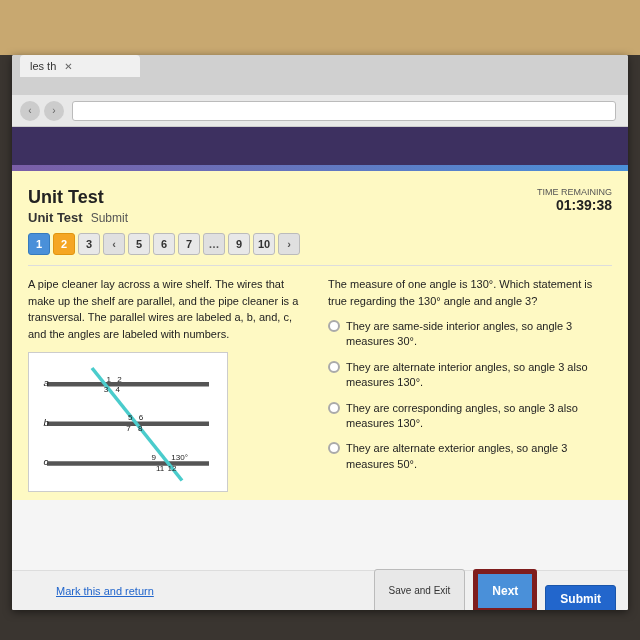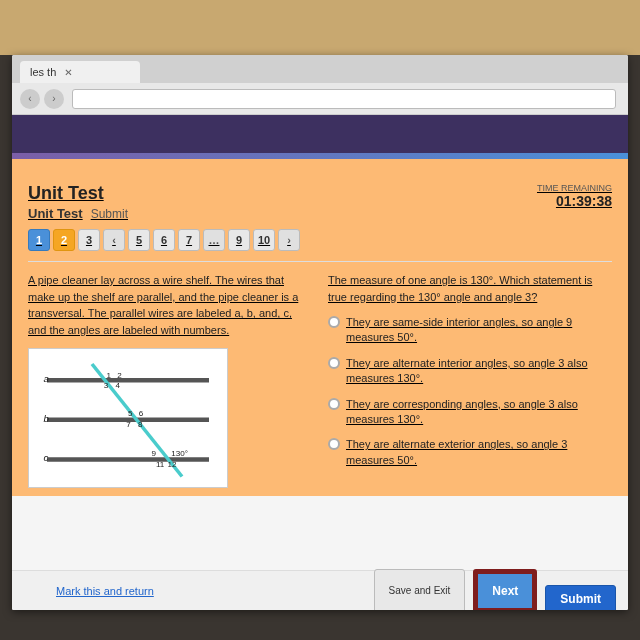--- a/index.html
+++ b/index.html
@@ -35,24 +35,24 @@
     
     .top-deco {
       position: absolute;
       top: 0; left: 0; right: 0;
       height: 55px;
       background: #c8a870;
     }
 
     
     .tab-bar {
-      height: 28px;
+      height: 40px;
       background: #d0d0d0;
       display: flex;
-      align-items: flex-end;
+      align-items: flex-start;
       padding: 0 8px;
     }
 
     .browser-tab {
       height: 22px;
       background: #f0f0f0;
       border-radius: 4px 4px 0 0;
       padding: 0 10px;
       display: flex;
       align-items: center;
@@ -117,23 +117,22 @@
       padding: 0 16px;
     }
 
     .header-accent {
       height: 6px;
       background: linear-gradient(to right, #7b5ea7, #4a90d9);
     }
 
     
     .content-area {
-      background: #fdba74;
-      padding: 24px 16px 8px;
-      text-decoration: underline;
+      background: #fef9c3;
+      padding: 16px 16px 8px;
     }
 
     .page-title {
       font-size: 18px;
       font-weight: bold;
       color: #222;
       margin-bottom: 2px;
     }
 
     .subtitle-row {
@@ -468,21 +467,21 @@
             </div>
           </div>
 
           <div class="right-col">
             <div class="right-question-text">The measure of one angle is 130°. Which statement is true regarding the 130° angle and angle 3?</div>
 
             <div class="answer-choices">
 
               <div class="choice-item">
                 <div class="radio-circle"></div>
-                <span class="choice-text">They are same-side interior angles, so angle 9 measures 50°.</span>
+                <span class="choice-text">They are same-side interior angles, so angle 3 measures 30°.</span>
               </div>
 
               <div class="choice-item">
                 <div class="radio-circle"></div>
                 <span class="choice-text">They are alternate interior angles, so angle 3 also measures 130°.</span>
               </div>
 
               <div class="choice-item">
                 <div class="radio-circle"></div>
                 <span class="choice-text">They are corresponding angles, so angle 3 also measures 130°.</span>

